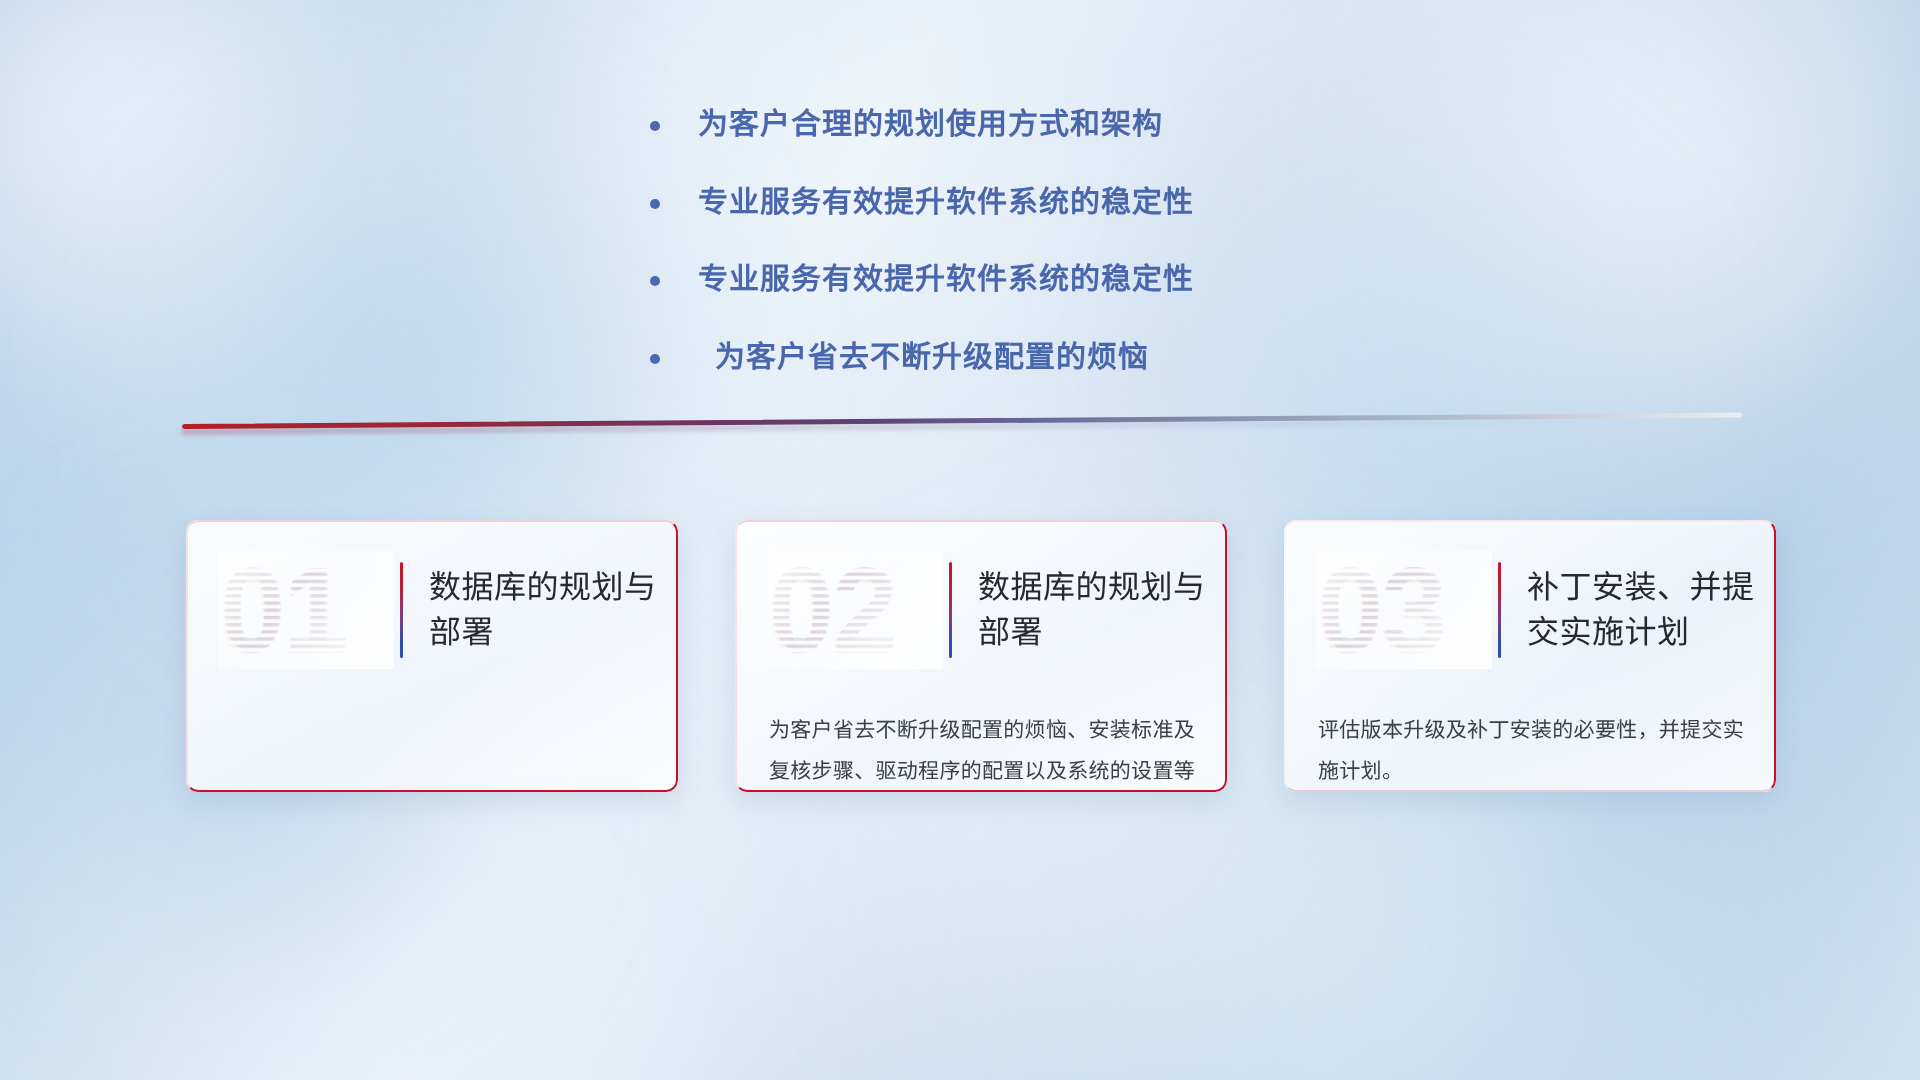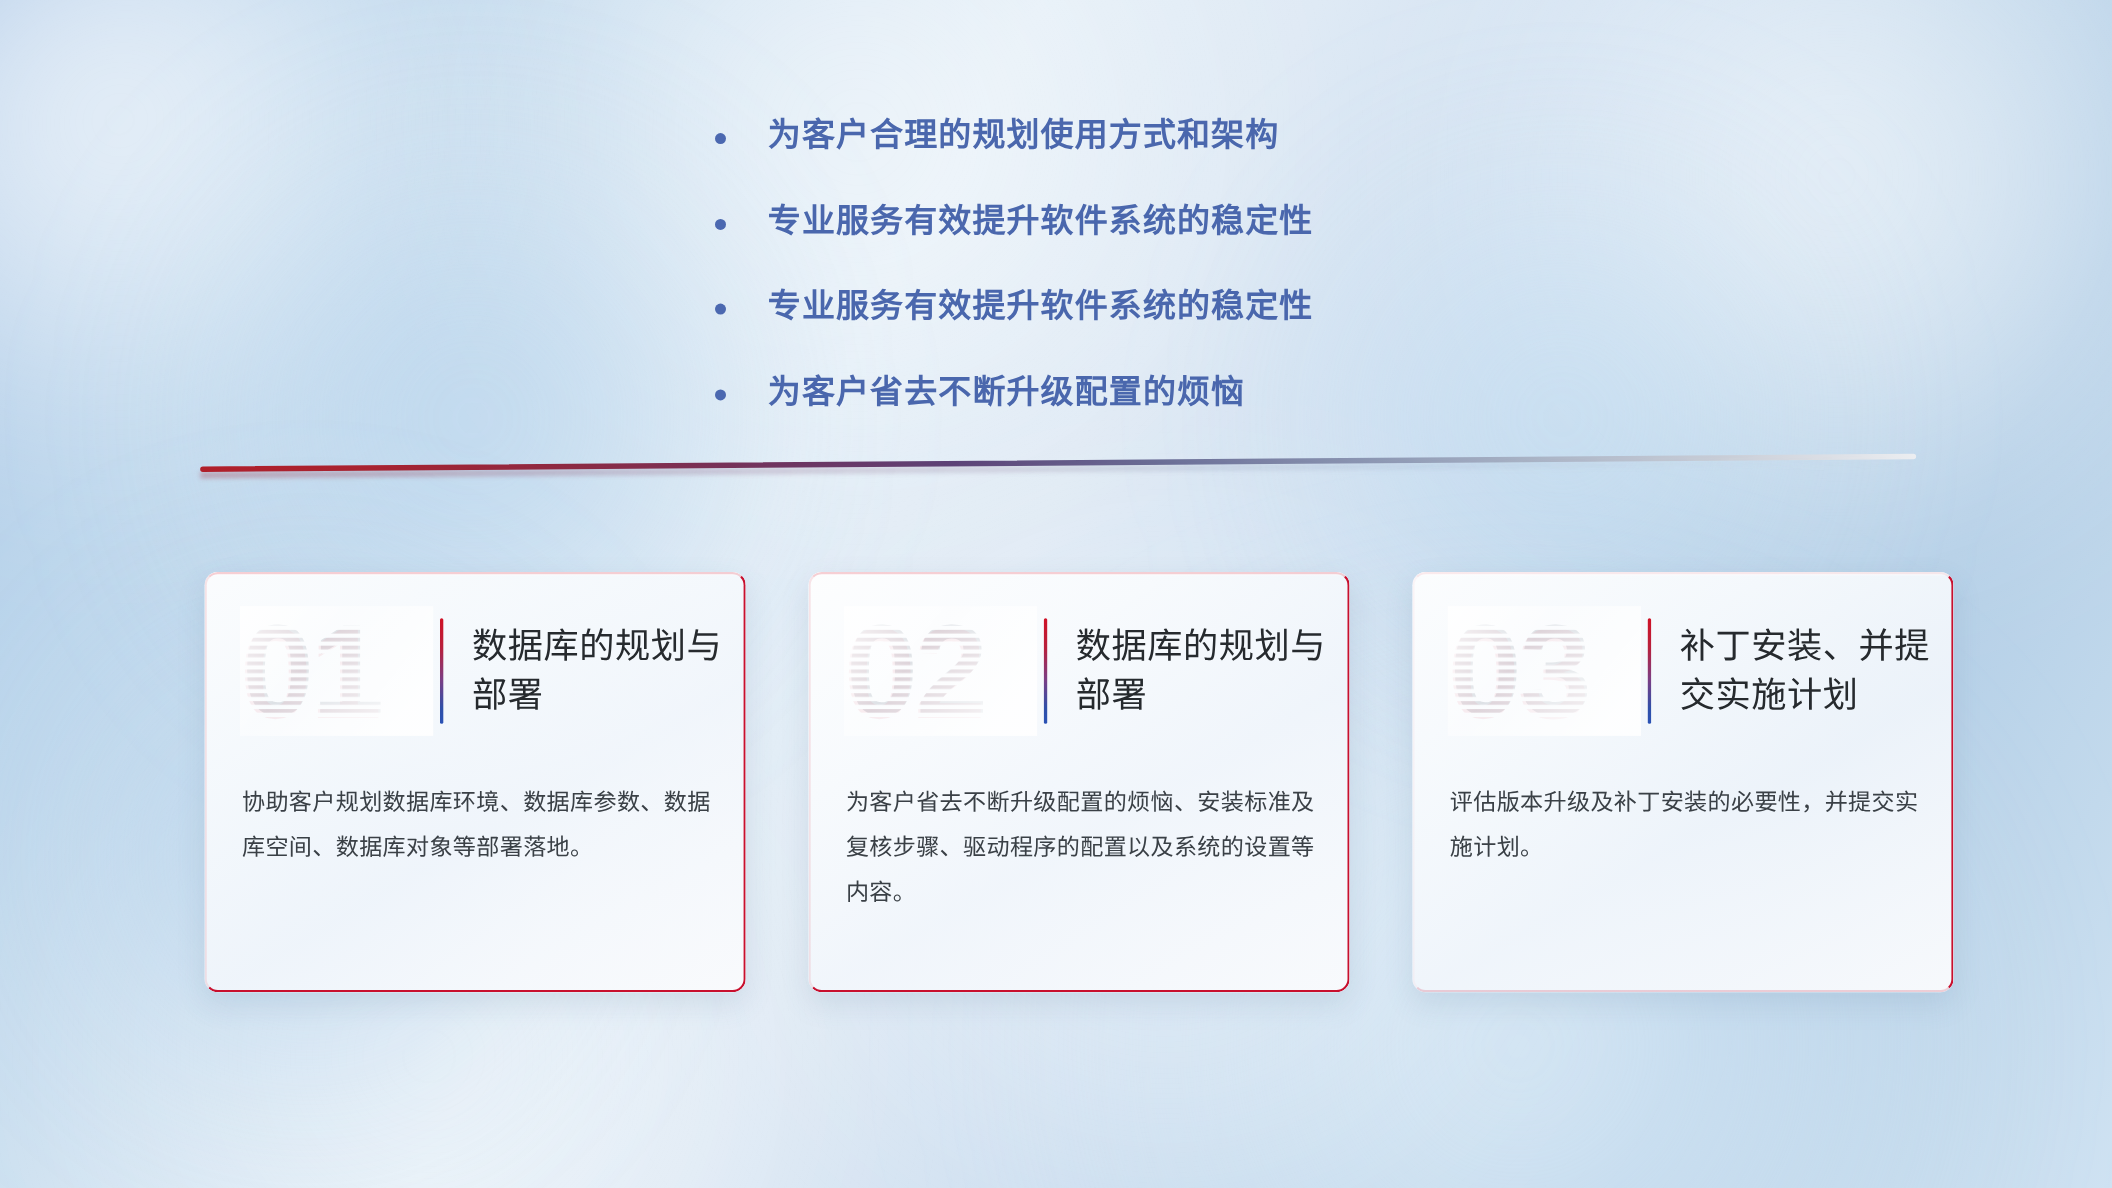--- a/index.html
+++ b/index.html
@@ -49,21 +49,21 @@
       background:radial-gradient(circle at 50% 50%, rgba(158,196,230,.55), rgba(158,196,230,0) 70%);}
 
   
   .bullets{
     position:absolute;left:650px;top:105px;width:820px;
   }
   .bullet{
     display:flex;align-items:flex-start;
     margin-bottom:40px;
   }
-  .bullet:last-child{margin-bottom:0;}
+  .bullet:last-child{margin-bottom:0;gap:17px;}
   .dot{
     width:10px;height:10px;border-radius:50%;
     background:#4b68b0;flex:0 0 auto;
     margin-top:16px;margin-right:38px;
   }
   .btext{
     font-size:30px;font-weight:bold;color:#4a67ad;
     letter-spacing:1px;line-height:1.25;white-space:nowrap;
   }
 
@@ -94,21 +94,21 @@
       rgba(120,60,100,.22) 30%,
       rgba(120,130,165,.18) 60%,
       rgba(190,198,210,.10) 85%,
       rgba(220,225,232,0) 100%);
     filter:blur(2px);
   }
 
   
   .cards{position:absolute;left:186px;top:520px;display:flex;}
   .card{
-    position:relative;width:492px;height:382px;margin-right:57px;
+    position:relative;width:492px;height:272px;margin-right:57px;
     border-radius:12px;
     background:linear-gradient(150deg,
       rgba(255,255,255,.93) 0%,
       rgba(250,252,254,.90) 28%,
       rgba(243,247,252,.88) 58%,
       rgba(250,251,253,.94) 100%);
     box-shadow:0 10px 26px rgba(80,110,150,.14);
     overflow:hidden;
   }
   .card:last-child{margin-right:0;}
@@ -222,21 +222,20 @@
           </g>
           <g mask="url(#m1)" opacity="0.22">
             <text x="2" y="99" font-family="'Liberation Sans',sans-serif" font-size="118" font-weight="bold" fill="#c8102e" letter-spacing="-2" transform="translate(-2,3)">01</text>
           </g>
           <rect x="0" y="0" width="176" height="118" fill="url(#fade1)"></rect>
         </svg>
       </div>
       <div class="sep"></div>
       <div class="ctitle">数据库的规划与部署</div>
     </div>
-    <div class="cbody">协助客户规划数据库环境、数据库参数、数据库空间、数据库对象等部署落地。</div>
   </div>
 
   <div class="card">
     <div class="card-gloss"></div>
     <div class="frame full"></div>
     <div class="card-head">
       <div class="num">
         <svg viewBox="0 0 176 118" aria-hidden="true">
           <defs>
             <pattern id="stripe2" width="4" height="7.2" patternUnits="userSpaceOnUse">

